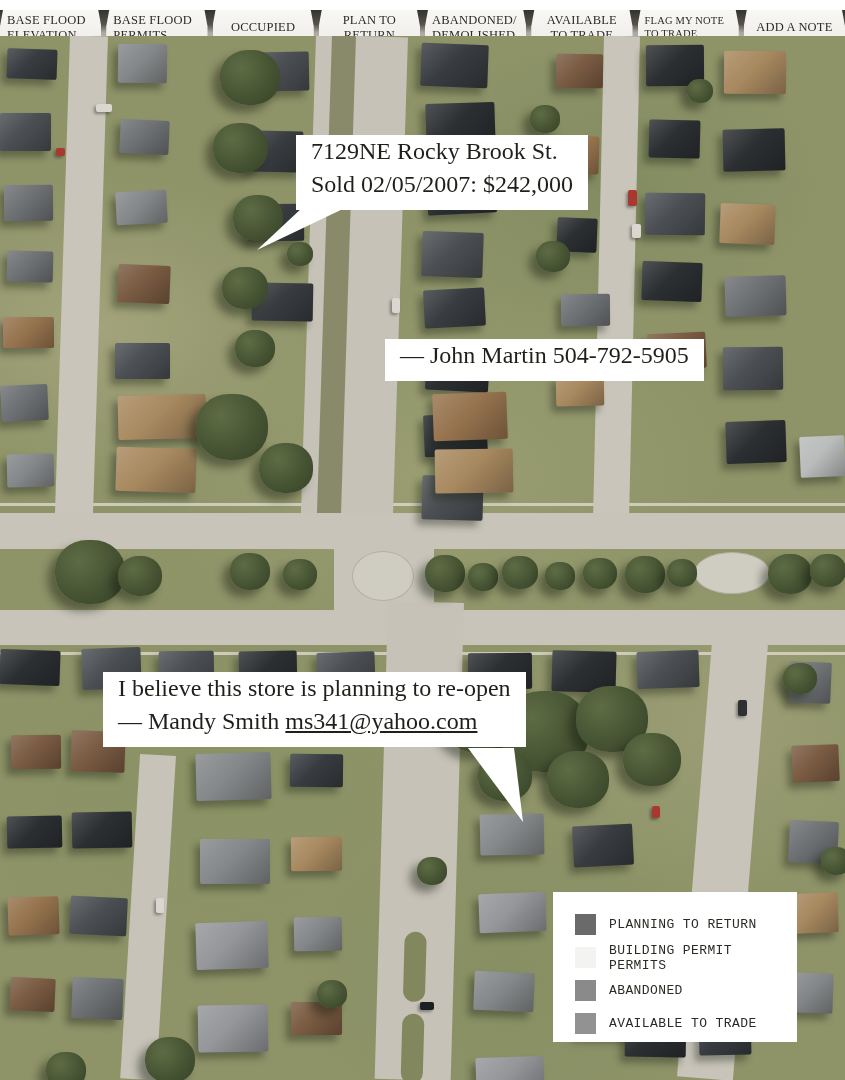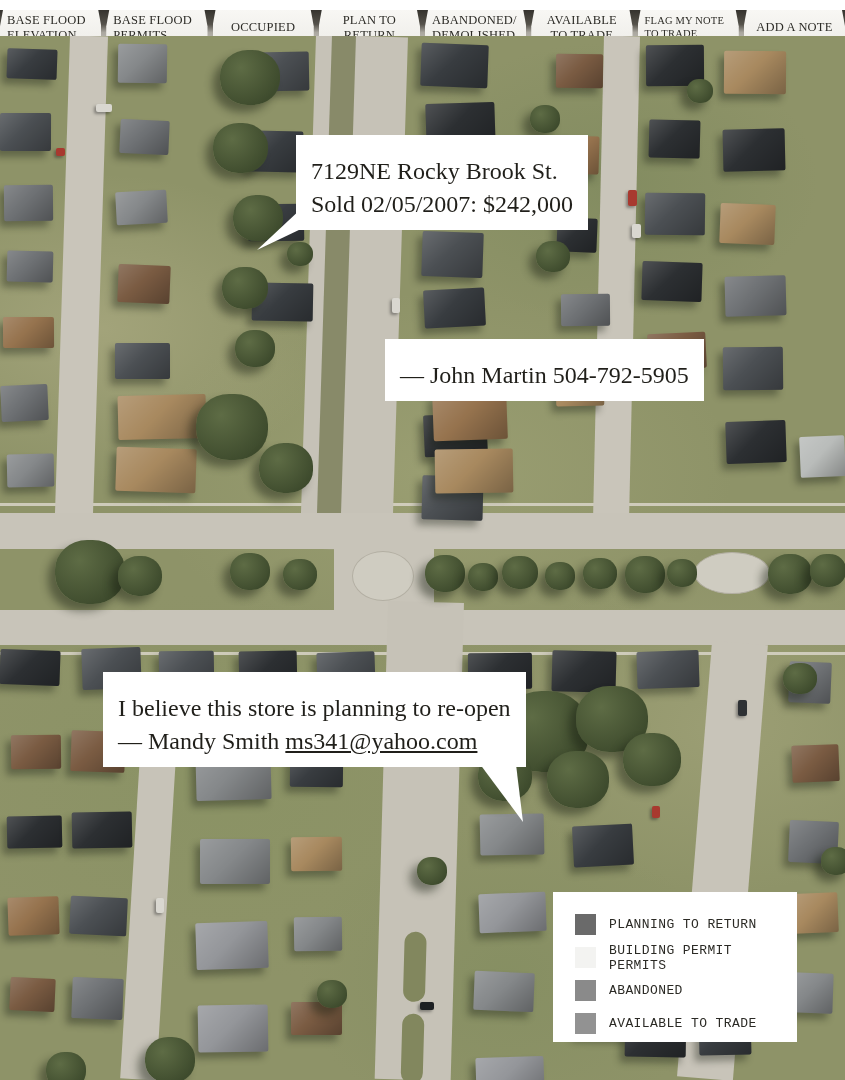--- a/index.html
+++ b/index.html
@@ -54,21 +54,21 @@
   .house::after{content:"";position:absolute;inset:0;border-radius:2px;
     background:linear-gradient(135deg,rgba(255,255,255,.17),transparent 45%,rgba(0,0,0,.28));}
   .tree{position:absolute;border-radius:46%;
     background:radial-gradient(circle at 35% 32%,#5e6c45,#3e4b2d 75%);
     box-shadow:-7px 7px 9px rgba(24,30,18,.45);}
   .car{position:absolute;border-radius:2px;box-shadow:-2px 2px 3px rgba(30,30,30,.4);}
 
   
   .tails{position:absolute;left:0;top:0;z-index:6;pointer-events:none;}
   .note{position:absolute;z-index:7;background:#fff;color:#201f1a;
-        font-size:24px;line-height:33px;padding:20px 15px 9px;white-space:nowrap;}
+        font-size:24px;line-height:33px;padding:0 15px 9px;white-space:nowrap;}
   .note1{left:296px;top:99px;}
   .note2{left:385px;top:303px;}
   .note3{left:103px;top:636px;}
   .email{text-decoration:underline;color:inherit;cursor:pointer;}
   .legend{position:absolute;left:553px;top:856px;width:244px;height:150px;background:#fff;z-index:7;
           box-sizing:border-box;padding:16px 0 0 22px;}
   .legend-row{display:flex;align-items:center;height:33px;}
   .swatch{width:21px;height:21px;margin-right:13px;flex:none;}
   .legend-label{font-size:13px;letter-spacing:.4px;color:#2b2a25;font-family:Liberation Mono, monospace;}
 </style>

